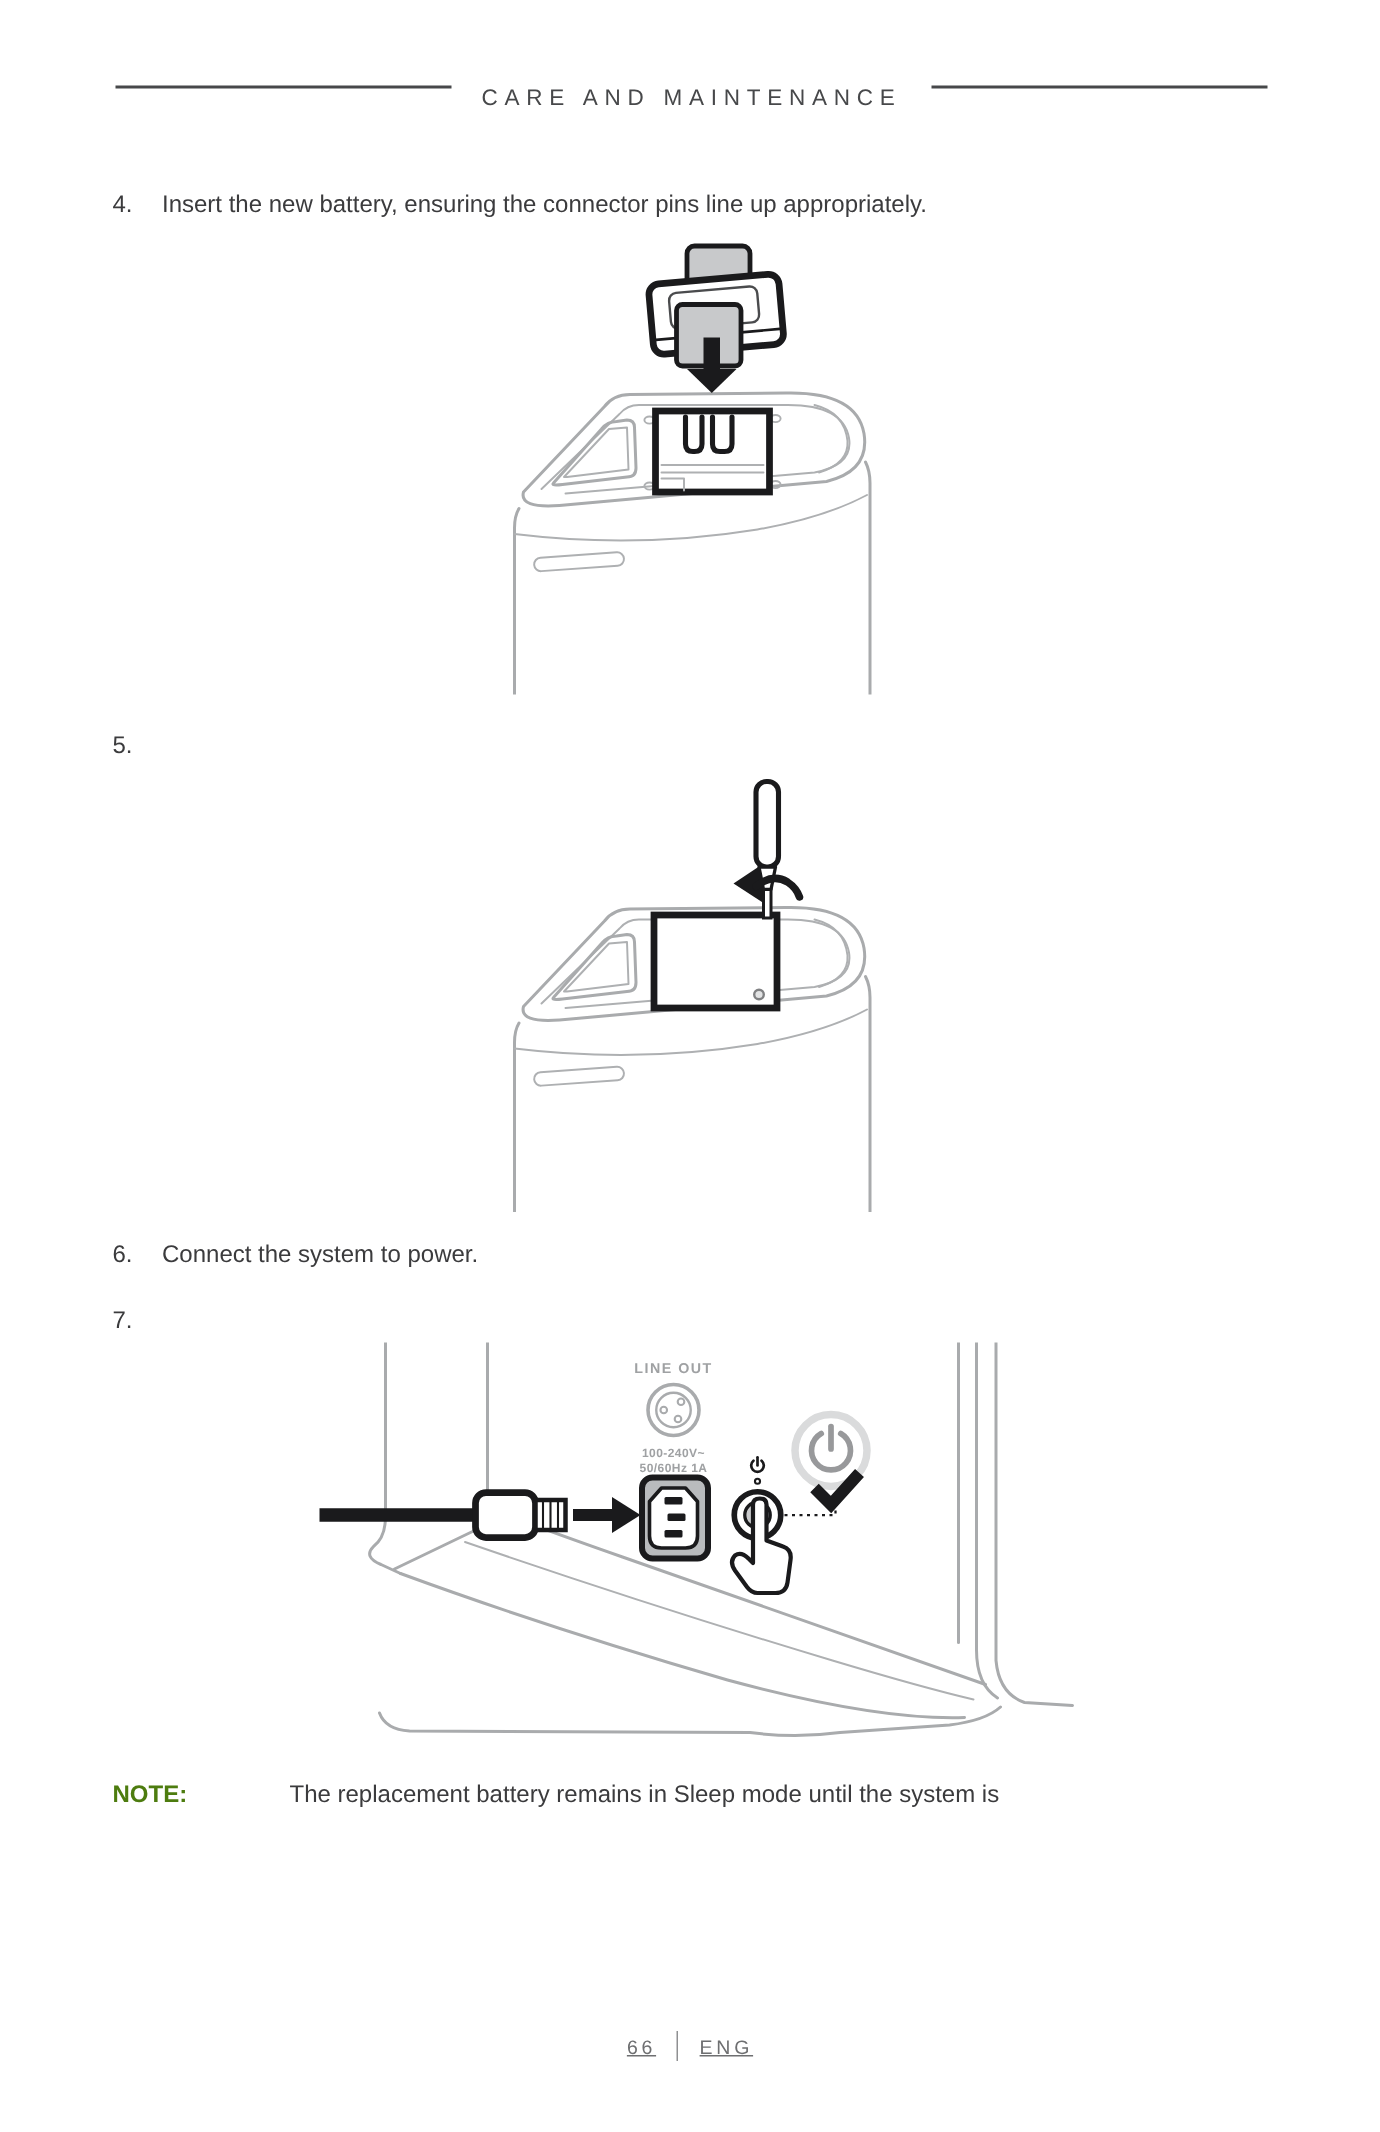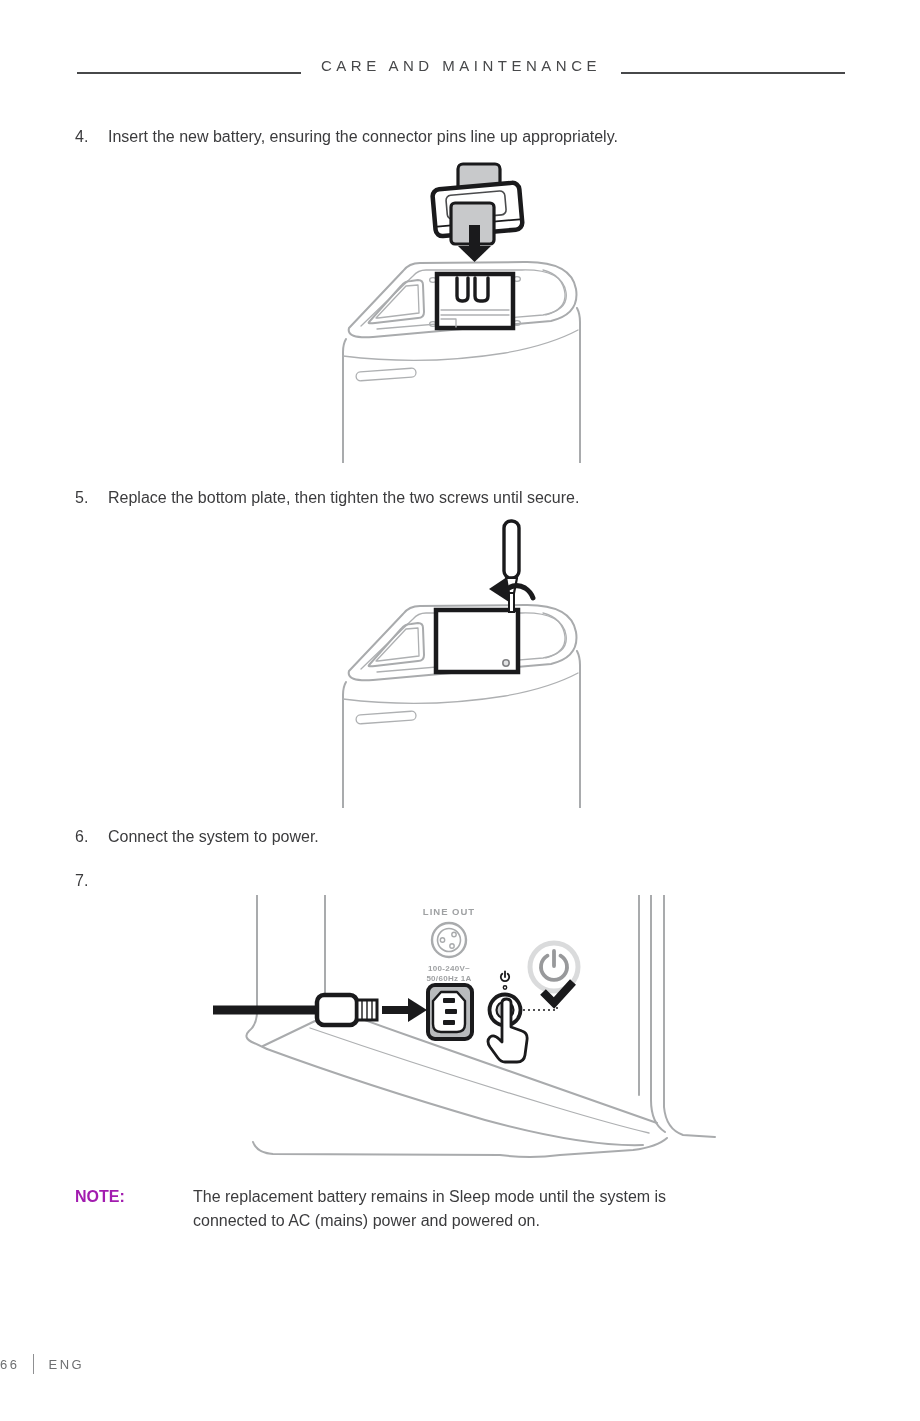--- a/index.html
+++ b/index.html
@@ -1,21 +1,21 @@
 <!DOCTYPE html>
 <html><head>
 <meta charset="utf-8">
 <style>
   html,body { margin:0; padding:0; background:#ffffff; }
   .page {
     position:relative; width:920px; height:1421px; background:#ffffff;
     font-family:"Liberation Sans","DejaVu Sans",sans-serif; overflow:hidden;
   }
   
-  .header { position:absolute; top:57px; left:77px; width:768px; display:flex; align-items:flex-end; }
+  .header { position:absolute; top:57px; left:77px; width:768px; display:flex; align-items:flex-start; }
   .header .rule { flex:1; height:2px; background:#47484a; }
   .header .title {
     margin:0 20px; font-size:15px; letter-spacing:4.5px; color:#47484a;
     font-weight:500; white-space:nowrap;
   }
   
   .step { position:absolute; left:75px; width:740px; display:flex; font-size:16px; line-height:21px; color:#3b3b3d; }
   .step .num { flex:0 0 33px; }
   .step .txt { white-space:nowrap; }
   .step .pwr-ico { vertical-align:-2px; margin:0 5px; }
@@ -29,24 +29,24 @@
   #ill2 { top:518px; left:330px; }
   #ill3 { top:895px; left:205px; }
   
   .ga { stroke:#a9abad; stroke-width:2; fill:none; stroke-linecap:round; stroke-linejoin:round; }
   .ga-thin { stroke:#aeb0b2; stroke-width:1.3; fill:none; stroke-linecap:round; stroke-linejoin:round; }
   .bk { stroke:#1a1a1c; fill:none; stroke-linecap:round; stroke-linejoin:round; }
   .svg-label { font-family:"Liberation Sans","DejaVu Sans",sans-serif; font-size:9.5px; font-weight:bold; fill:#9fa1a3; letter-spacing:1px; }
   .svg-label-sm { font-family:"Liberation Sans","DejaVu Sans",sans-serif; font-size:8px; font-weight:bold; fill:#9fa1a3; letter-spacing:0.3px; }
   
   .note { position:absolute; top:1185px; left:75px; display:flex; font-size:16px; color:#3b3b3d; }
-  .note .label { flex:0 0 70px; font-weight:bold; color:#a21caf; line-height:24px; }
+  .note .label { flex:0 0 70px; font-weight:bold; color:#4d7c0f; line-height:24px; }
   .note .lines div { line-height:24px; white-space:nowrap;margin-left:48px; }
   
-  .footer { position:absolute; top:1354px; left:0; width:920px; display:flex; align-items:center; font-size:13px; letter-spacing:2.5px; color:#6e6f71; }
+  .footer { position:absolute; top:1354px; left:0; width:920px; display:flex; align-items:center; justify-content:center; font-size:13px; letter-spacing:2.5px; color:#6e6f71;text-decoration:underline; }
   .footer .divider { width:1px; height:20px; background:#8f9092; margin:0 14px; }
 </style>
 </head>
 <body>
 
 <div class="page">
 
   <div class="header">
     <div class="rule"></div>
     <div class="title">CARE AND MAINTENANCE</div>
@@ -92,21 +92,20 @@
       <rect x="121" y="45" width="43" height="41" rx="4" fill="#c8c9cb" stroke="#1a1a1c" stroke-width="3.2"></rect>
       <g>
         <rect x="139" y="67" width="11" height="21" fill="#1a1a1c"></rect>
         <polygon points="128,88 161,88 144.5,104" fill="#1a1a1c"></polygon>
       </g>
     </g>
   </svg>
 
   <div class="step" id="step5">
     <div class="num">5.</div>
-    <div class="txt">Replace the bottom plate, then tighten the two screws until secure.</div>
   </div>
 
   <svg id="ill2" class="ill" width="260" height="290" viewBox="0 0 260 290">
     <g>
       <path class="ga" d="M 19 153 L 73 96 Q 79 88 90 88 L 194 87 Q 241 86 246 114 Q 250 139 221 146 L 43 162 Q 16 164 19 153 Z"></path>
       <path class="ga-thin" d="M 31 151 L 83 101 Q 88 95 96 95 L 192 95 Q 232 94 236 117 Q 239 135 213 140 L 47 154"></path>
       <path class="ga" d="M 39 147 L 71 111 Q 75 106 81 106 L 88 105 Q 93 105 93 110 L 94 137 Q 94 143 88 143 L 45 148 Q 37 149 39 147 Z"></path>
       <path class="ga-thin" d="M 46 143 L 76 111 L 88 110 L 89 138 L 48 143 Z"></path>
       <path class="ga-thin" d="M 213 95 Q 233 100 235 119 Q 236 134 216 140"></path>
       <path class="ga" d="M 16 164 Q 13 169 13 177 L 13 290"></path>
@@ -202,21 +201,20 @@
     </g>
     <path d="M 338 97 L 349 108 L 368 87" fill="none" stroke="#1a1a1c" stroke-width="8" stroke-linecap="butt"></path>
 
     <path d="M 297 108 Q 297 104 301.5 104 Q 306 104 306 108 L 306 132 L 317 136 Q 323 138 322 145 L 320 160 Q 319 167 312 167 L 300 167 Q 296 167 293 163 L 285 152 Q 281 146 285 142 Q 289 139 294 144 L 297 147 Z" fill="#ffffff" stroke="#1a1a1c" stroke-width="2.8" stroke-linejoin="round"></path>
   </svg>
 
   <div class="note">
     <div class="label">NOTE:</div>
     <div class="lines">
       <div>The replacement battery remains in Sleep mode until the system is</div>
-      <div>connected to AC (mains) power and powered on.</div>
     </div>
   </div>
 
   <div class="footer">
     <span>66</span>
     <span class="divider"></span>
     <span>ENG</span>
   </div>
 
 </div>

